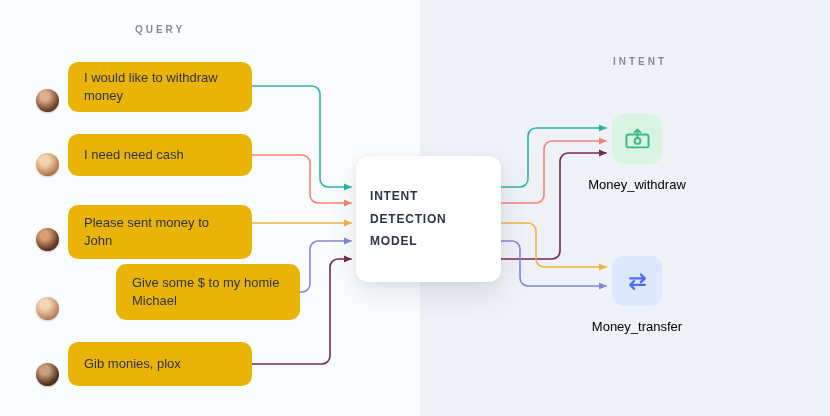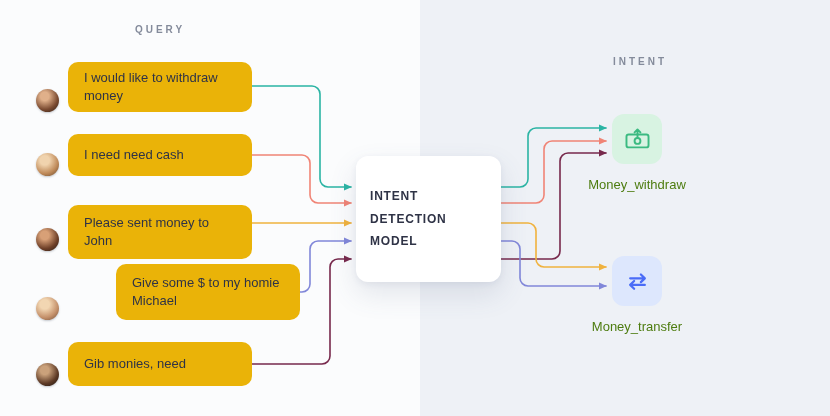--- a/index.html
+++ b/index.html
@@ -42,21 +42,21 @@
   }
   .intent-group{
     position:absolute;left:562px;width:150px;display:flex;flex-direction:column;align-items:center;z-index:2;
   }
   .ig1{top:114px;}
   .ig2{top:256px;}
   .intent-icon{
     width:50px;height:50px;border-radius:12px;display:flex;align-items:center;justify-content:center;
   }
   .intent-icon svg{width:27px;height:27px;}
-  .intent-label{margin-top:13px;font-size:13px;color:#4d7c0f;}
+  .intent-label{margin-top:13px;font-size:13px;color:#000000;}
 </style>
 </head>
 <body>
 
 <div class="canvas">
 
   <div class="bg-right"></div>
 
   <div class="col-header query-header">QUERY</div>
   <div class="col-header intent-header">INTENT</div>
@@ -90,21 +90,21 @@
     <path class="wire" d="M478,203 H536 a8,8 0 0 0 8,-8 V149 a8,8 0 0 1 8,-8 H606" marker-end="url(#ah1)" stroke="#f08476"></path>
     <path class="wire" d="M478,259 H552 a8,8 0 0 0 8,-8 V161 a8,8 0 0 1 8,-8 H606" marker-end="url(#ah4)" stroke="#77294c"></path>
     <path class="wire" d="M478,223 H528 a8,8 0 0 1 8,8 V259 a8,8 0 0 0 8,8 H606" marker-end="url(#ah2)" stroke="#f0b23e"></path>
     <path class="wire" d="M478,241 H512 a8,8 0 0 1 8,8 V278 a8,8 0 0 0 8,8 H606" marker-end="url(#ah3)" stroke="#8187d9"></path>
   </svg>
 
   <div class="bubble b1">I would like to withdraw money</div>
   <div class="bubble b2">I need need cash</div>
   <div class="bubble b3">Please sent money to John</div>
   <div class="bubble b4">Give some $ to my homie Michael</div>
-  <div class="bubble b5">Gib monies, need</div>
+  <div class="bubble b5">Gib monies, plox</div>
 
   <div class="avatar av1"></div>
   <div class="avatar av2"></div>
   <div class="avatar av3"></div>
   <div class="avatar av4"></div>
   <div class="avatar av5"></div>
 
   <div class="model-box">INTENT DETECTION MODEL</div>
 
   <div class="intent-group ig1">

